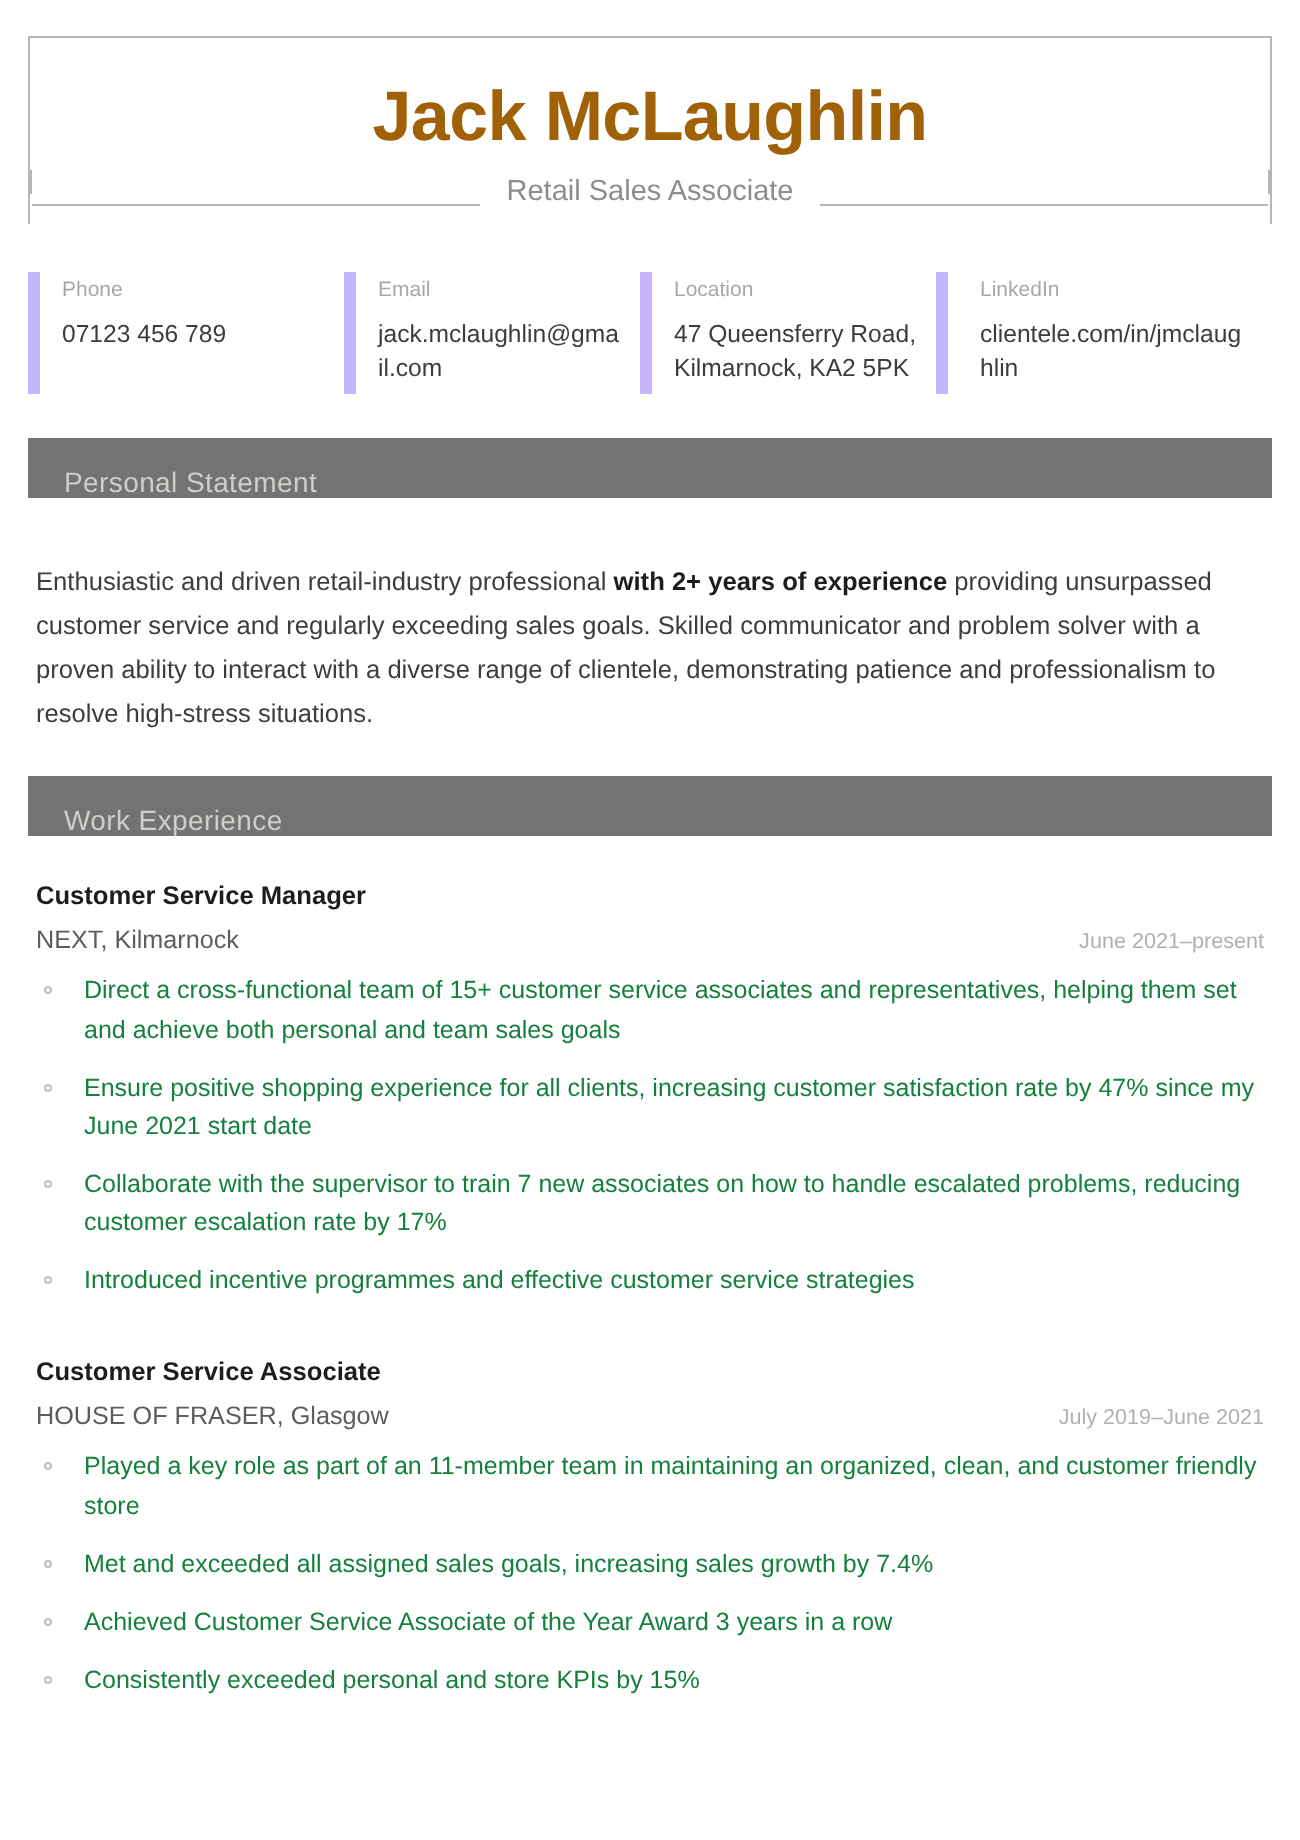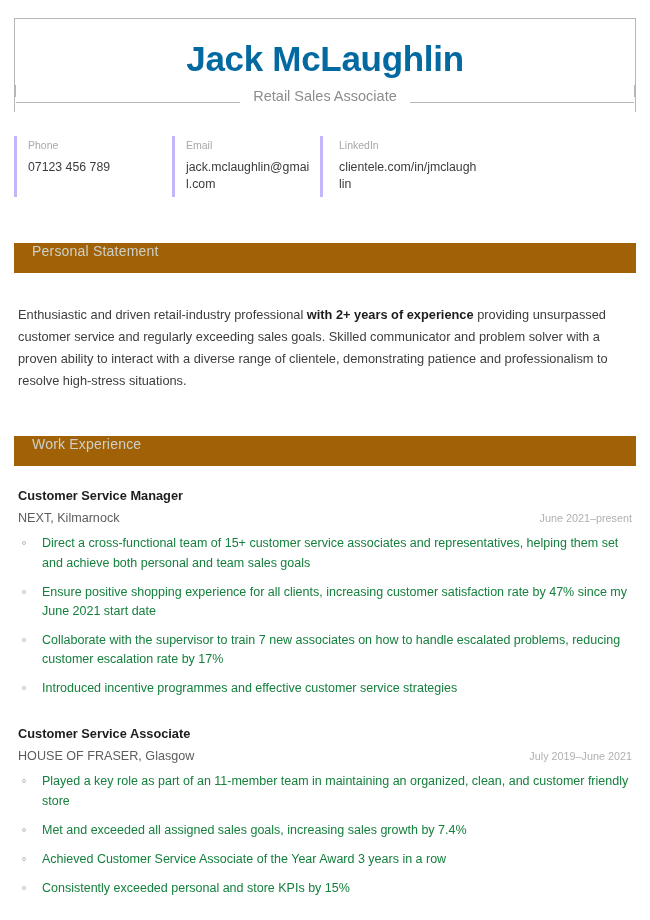--- a/index.html
+++ b/index.html
@@ -28,21 +28,21 @@
     margin-top: 18px;
     border: 1px solid #b6b6b6;
     border-bottom: none;
     padding: 18px 0 10px 0;
     text-align: center;
     position: relative;
   }
   .name {
     font-size: 35px;
     font-weight: bold;
-    color: #0369a1;
+    color: #a16207;
     letter-spacing: -0.3px;
     line-height: 1.05;
     margin: 0;
     padding: 4px 0 10px 0;
   }
   .subtitle-rule {
     display: flex;
     align-items: flex-end;
     position: relative;
     top: 1px;
@@ -73,47 +73,47 @@
 
   
   .contact-row {
     display: flex;
     margin-top: 24px;
     padding-bottom: 2px;
   }
   .contact-col {
     padding: 2px 10px 4px 11px;
     box-sizing: border-box;
-    border-left: 3px solid #c4b5fd;
+    border-left: 6px solid #c4b5fd;
   }
   .contact-col.c0 { width: 158px; }
   .contact-col.c1 { width: 148px; }
   .contact-col.c2 { width: 148px; }
   .contact-col.c3 { width: 168px; padding-left: 16px; }
   .contact-label {
     font-size: 10.5px;
     color: #a8a8a8;
     line-height: 1.5;
     margin-bottom: 5px;
   }
   .contact-value {
     font-size: 12.3px;
     color: #3c3c3c;
     line-height: 1.38;
     word-break: break-word;
   }
 
   
   .section-bar {
-    background: #a16207;
+    background: #737373;
     height: 30px;
     display: flex;
-    align-items: flex-start;
+    align-items: flex-end;
     padding-left: 18px;
-    margin-top: 44px;
+    margin-top: 20px;
     box-sizing: border-box;
   }
   .section-bar-title {
     color: #ccd0c8;
     font-size: 14px;
     letter-spacing: 0.2px;
   }
 
   
   .statement {
@@ -195,20 +195,24 @@
 
   <div class="contact-row">
     <div class="contact-col c0">
       <div class="contact-label">Phone</div>
       <div class="contact-value">07123 456 789</div>
     </div>
     <div class="contact-col c1">
       <div class="contact-label">Email</div>
       <div class="contact-value">jack.mclaughlin@gmail.com</div>
     </div>
+    <div class="contact-col c2">
+      <div class="contact-label">Location</div>
+      <div class="contact-value">47 Queensferry Road, Kilmarnock, KA2 5PK</div>
+    </div>
     <div class="contact-col c3">
       <div class="contact-label">LinkedIn</div>
       <div class="contact-value">clientele.com/in/jmclaughlin</div>
     </div>
   </div>
 
   <div class="section-bar">
     <span class="section-bar-title">Personal Statement</span>
   </div>
   <p class="statement">

